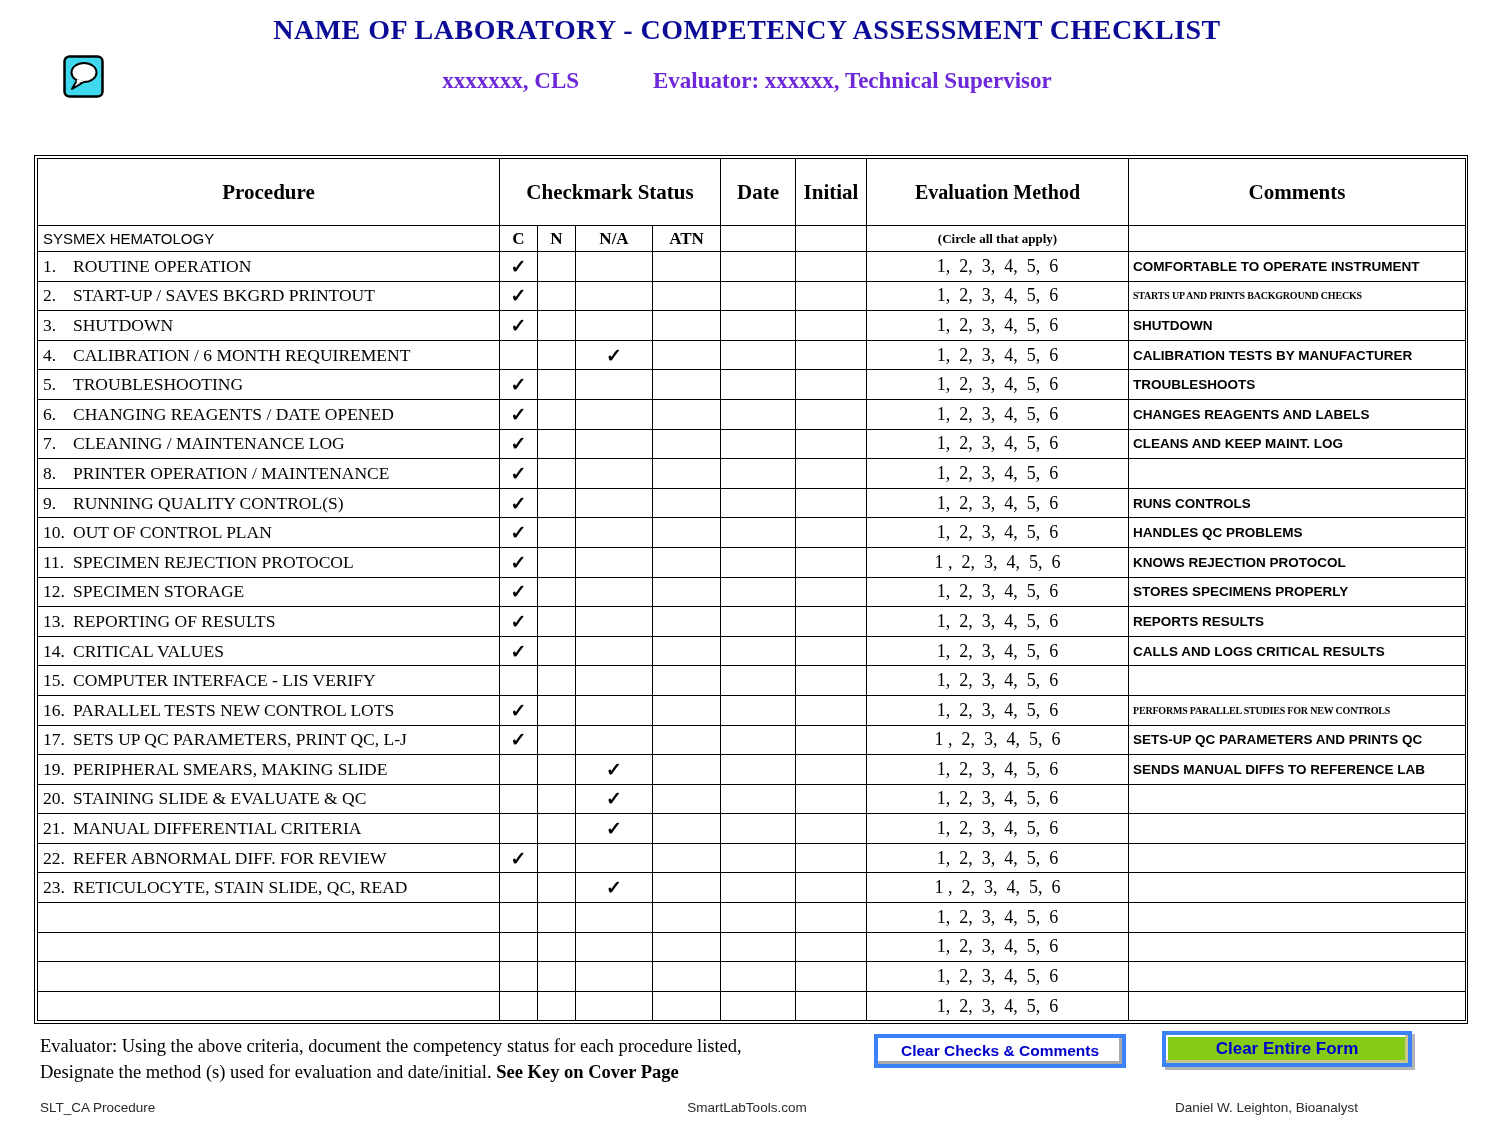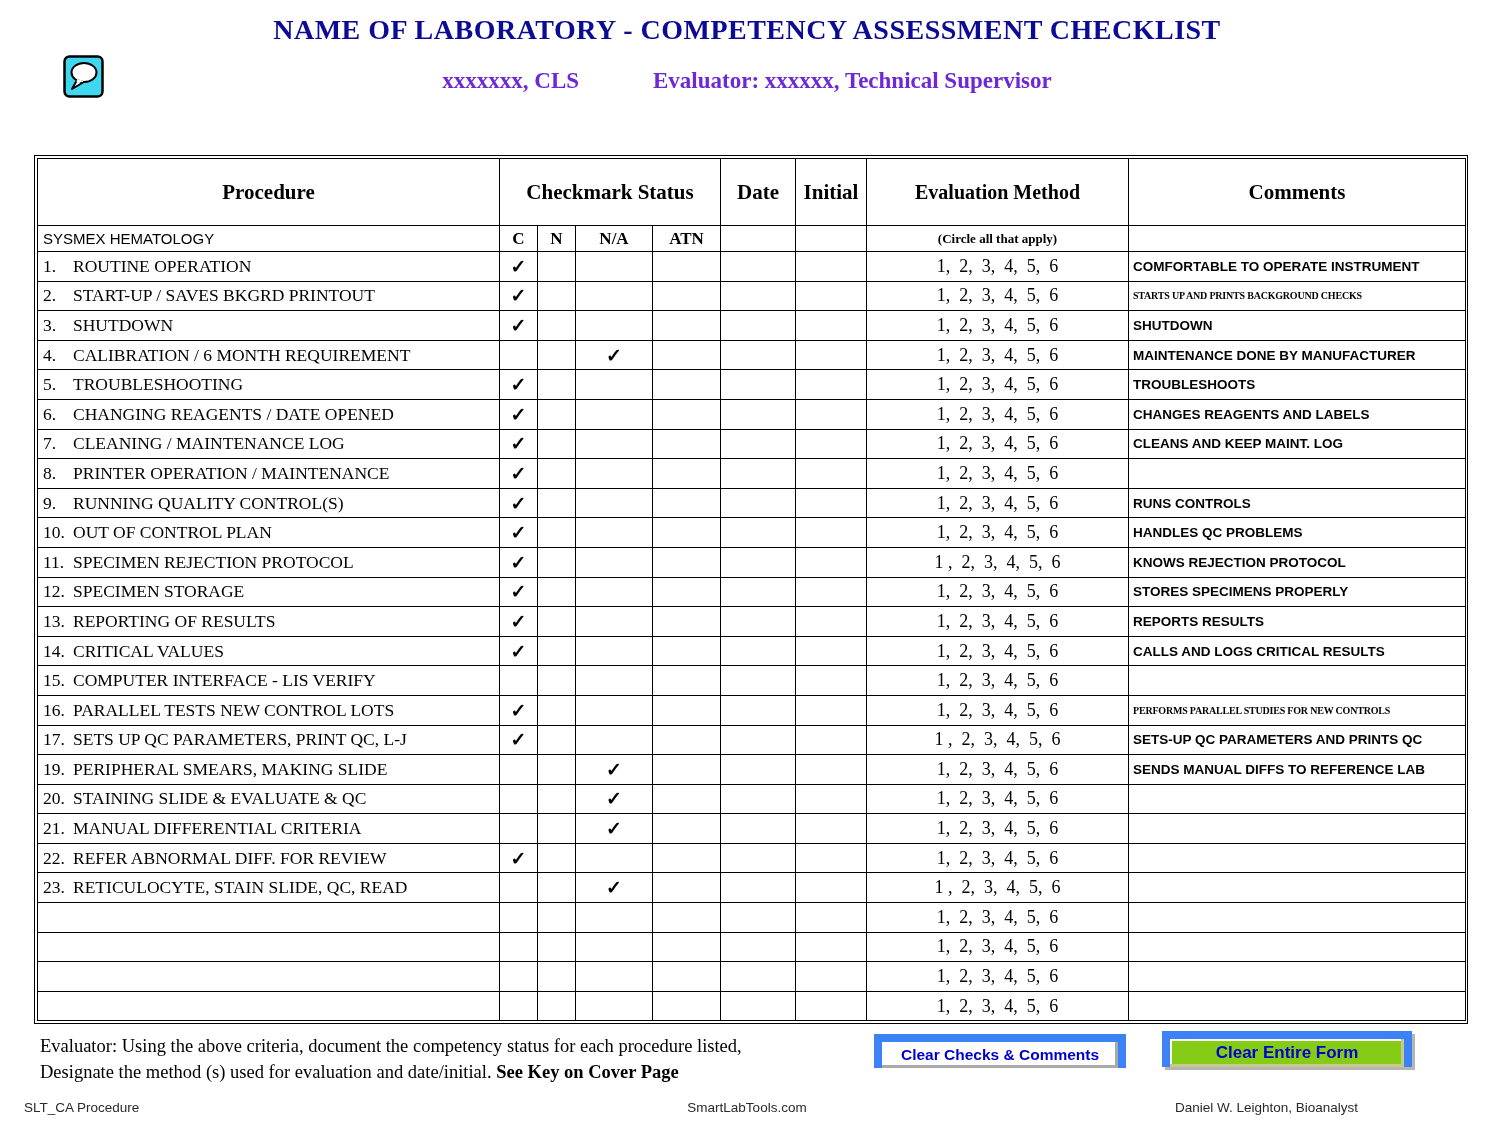--- a/index.html
+++ b/index.html
@@ -33,34 +33,34 @@
   td.evalc{text-align:center;font-size:18px;white-space:pre;}
   td.commentc{font-family:"Liberation Sans","DejaVu Sans",sans-serif;font-weight:bold;
               font-size:13.5px;text-align:left;padding-left:4px;}
   td.commentc.small{font-size:10px;letter-spacing:-0.2px;font-family:Liberation Serif, serif;}
 
   
   .notes{position:absolute;left:40px;top:1033px;font-size:18.5px;line-height:26px;}
   .notes b{font-weight:bold;}
 
   
-  .pdf-btn{position:absolute;display:block;border:8px solid #3b82f6;background:transparent;
+  .pdf-btn{position:absolute;display:block;border:4px solid #3b82f6;background:transparent;
            padding:0;cursor:pointer;font-family:"Liberation Sans","DejaVu Sans",sans-serif;}
   .pdf-btn .face{display:block;font-weight:bold;color:#0000cc;text-align:center;}
   .btn-checks{left:874px;top:1034px;width:252px;height:34px;}
   .btn-checks .face{background:#fff;height:26px;line-height:25px;font-size:15.5px;
                     box-shadow:inset -3px -3px 0 #a9a9a9, inset 2px 2px 0 #ffffff;}
   .btn-form{left:1162px;top:1031px;width:250px;height:36px;box-shadow:3px 3px 0 #b5b5b5;}
   .btn-form .face{background:#84cc16;height:28px;line-height:27px;font-size:17px;
                   box-shadow:inset -3px -3px 0 #c9c98e, inset 2px 2px 0 #ffffee;}
 
   
   .docline{position:absolute;top:1100px;left:0;width:100%;height:20px;
            font-family:"Liberation Sans","DejaVu Sans",sans-serif;font-size:13.5px;color:#2a2a2a;}
-  .docline .dl-left{position:absolute;left:24px;}
+  .docline .dl-left{position:absolute;left:40px;}
   .docline .dl-center{position:absolute;left:0;width:100%;text-align:center;}
   .docline .dl-right{position:absolute;right:136px;}
 </style>
 </head>
 <body>
 
 <div class="page">
 
   <div class="title">NAME OF LABORATORY - COMPETENCY ASSESSMENT CHECKLIST</div>
 
@@ -147,21 +147,21 @@
           </tr>
           <tr>
             <td class="proc"><span class="pnum">4.</span><span>CALIBRATION / 6 MONTH REQUIREMENT</span></td>
             <td class="chk"></td>
             <td class="chk"></td>
             <td class="chk">✓</td>
             <td class="chk"></td>
             <td class="datec"></td>
             <td class="initc"></td>
             <td class="evalc">1,  2,  3,  4,  5,  6</td>
-            <td class="commentc">MAINTENANCE DONE BY MANUFACTURER</td>
+            <td class="commentc">CALIBRATION TESTS BY MANUFACTURER</td>
           </tr>
           <tr>
             <td class="proc"><span class="pnum">5.</span><span>TROUBLESHOOTING</span></td>
             <td class="chk">✓</td>
             <td class="chk"></td>
             <td class="chk"></td>
             <td class="chk"></td>
             <td class="datec"></td>
             <td class="initc"></td>
             <td class="evalc">1,  2,  3,  4,  5,  6</td>

